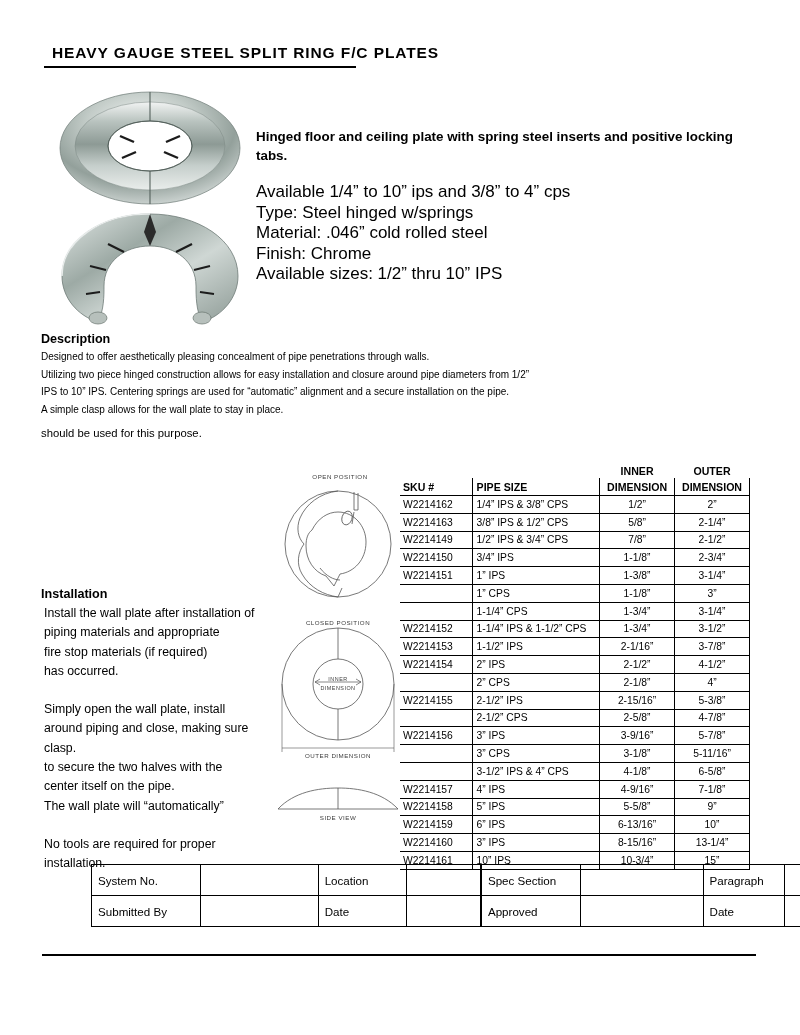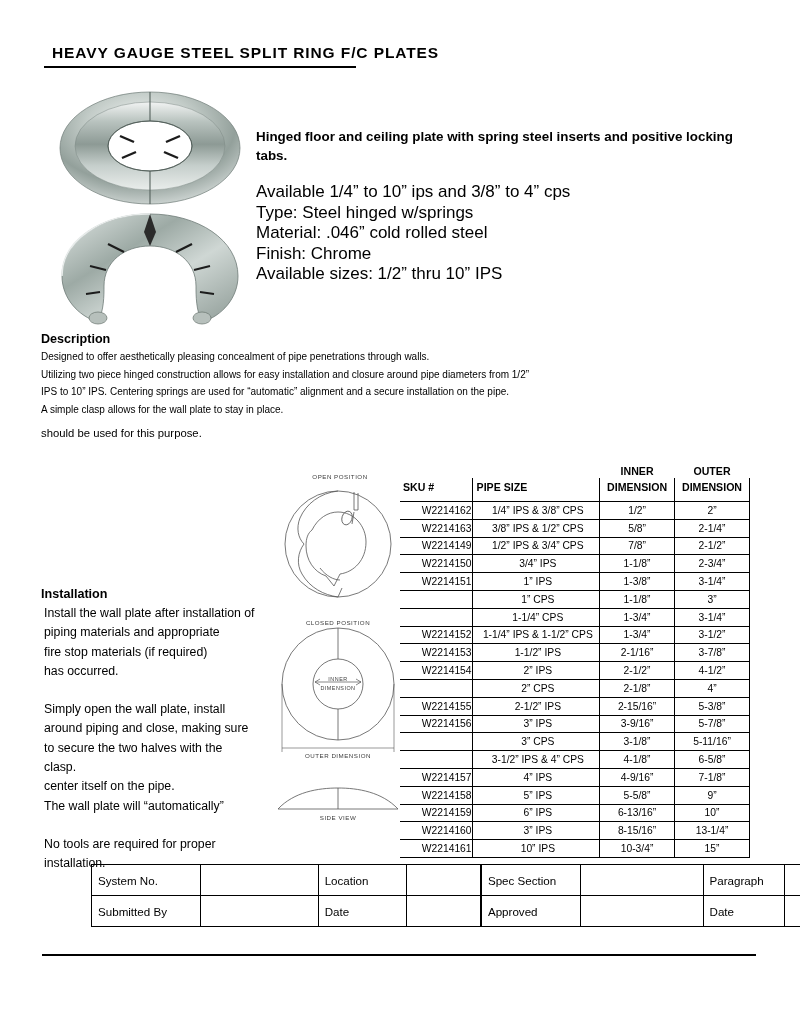--- a/index.html
+++ b/index.html
@@ -143,40 +143,40 @@
     text-align: center;
     height: 15px;
     vertical-align: bottom;
     padding-bottom: 1px;
   }
   .hdr-bot td {
     font-weight: bold;
     font-size: 10.6px;
     height: 15px;
     vertical-align: bottom;
-    padding-bottom: 8px;
+    padding-bottom: 2px;
     border-bottom: 1.6px solid #000;
   }
   .hdr-bot td.c-sku { text-align: left; padding-left: 3px; }
   .hdr-bot td.c-pipe {
     text-align: left;
     padding-left: 4px;
     border-left: 1.6px solid #000;
   }
   .hdr-bot td.c-inner,
   .hdr-bot td.c-outer { text-align: center; }
   .hdr-bot td.c-inner { border-left: 1.3px solid #000; }
   .hdr-bot td.c-outer { border-left: 1.3px solid #000; }
 
   .spec-table tbody td {
     border-bottom: 1.1px solid #000;
   }
   .spec-table tbody tr:last-child td { border-bottom: 1.5px solid #000; }
-  td.c-sku   { width: 70px; text-align: right; padding-left: 3px; }
-  td.c-pipe  { width: 130px; text-align: center; padding-left: 4px;
+  td.c-sku   { width: 70px; text-align: left; padding-left: 3px; }
+  td.c-pipe  { width: 130px; text-align: left; padding-left: 4px;
                border-left: 1.6px solid #000; }
   td.c-inner { width: 75px; text-align: center; border-left: 1.3px solid #000; }
   td.c-outer { width: 75px; text-align: center; border-left: 1.3px solid #000;
                border-right: 1.1px solid #000; }
 
   
   .form-wrap {
     position: absolute;
     left: 44px;
     top: 864px;
@@ -300,22 +300,22 @@
 
 <div class="install">
   <div class="sec-head">Installation</div>
   <p>Install the wall plate after installation of</p>
   <p>piping materials and appropriate</p>
   <p>fire stop materials (if required)</p>
   <p>has occurred.</p>
   <div class="gap"></div>
   <p>Simply open the wall plate, install</p>
   <p>around piping and close, making sure</p>
+  <p>clasp.</p>
   <p>to secure the two halves with the</p>
-  <p>clasp.</p>
   <p>center itself on the pipe.</p>
   <p>The wall plate will “automatically”</p>
   <div class="gap"></div>
   <p>No tools are required for proper</p>
   <p>installation.</p>
 </div>
 
 <div class="diagrams">
   <svg width="140" height="368" viewBox="0 0 140 368" xmlns="http://www.w3.org/2000/svg">
 
@@ -441,20 +441,26 @@
         <td class="c-sku"></td>
         <td class="c-pipe">2” CPS</td>
         <td class="c-inner">2-1/8”</td>
         <td class="c-outer">4”</td>
       </tr>
       <tr>
         <td class="c-sku">W2214155</td>
         <td class="c-pipe">2-1/2” IPS</td>
         <td class="c-inner">2-15/16”</td>
         <td class="c-outer">5-3/8”</td>
+      </tr>
+      <tr>
+        <td class="c-sku"></td>
+        <td class="c-pipe">2-1/2” CPS</td>
+        <td class="c-inner">2-5/8”</td>
+        <td class="c-outer">4-7/8”</td>
       </tr>
       <tr>
         <td class="c-sku">W2214156</td>
         <td class="c-pipe">3” IPS</td>
         <td class="c-inner">3-9/16”</td>
         <td class="c-outer">5-7/8”</td>
       </tr>
       <tr>
         <td class="c-sku"></td>
         <td class="c-pipe">3” CPS</td>

